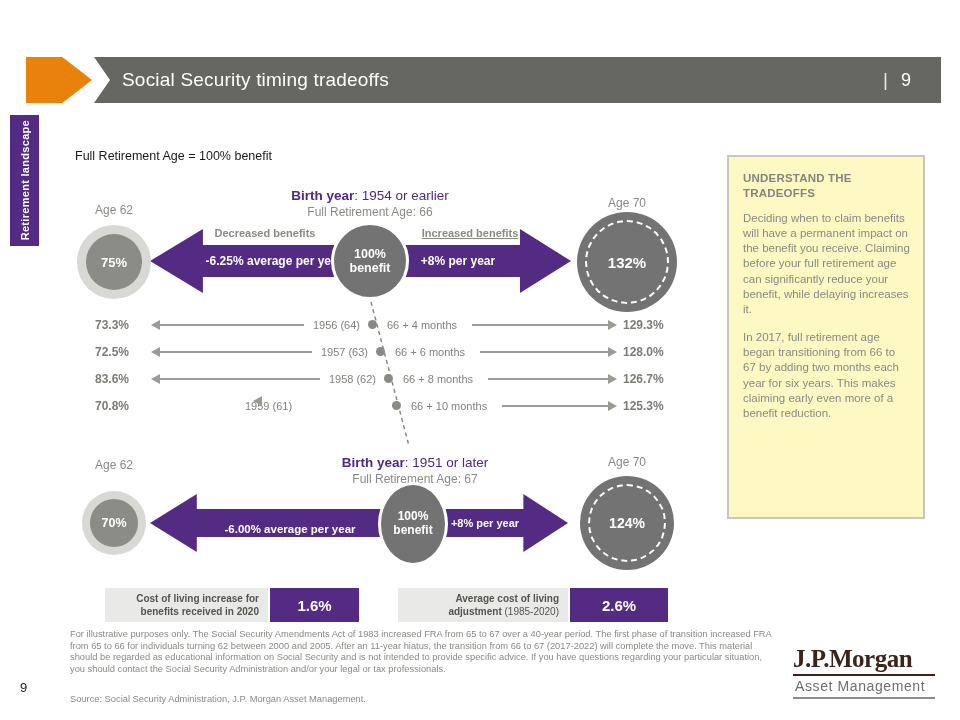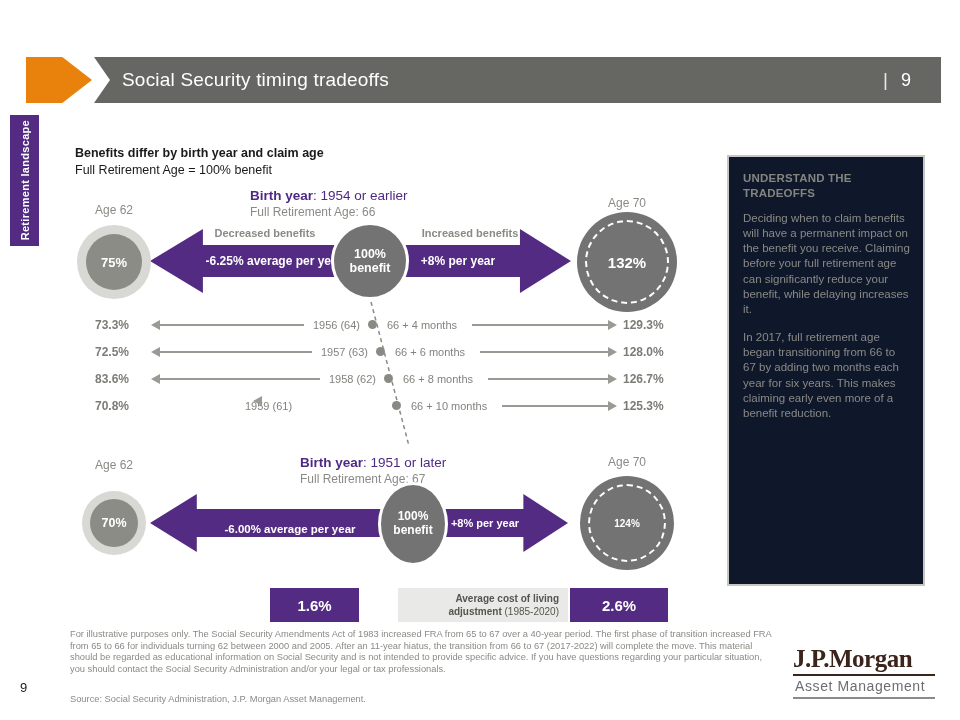--- a/index.html
+++ b/index.html
@@ -29,21 +29,21 @@
   }
   .side-tab span {
     writing-mode:vertical-rl; transform:rotate(180deg);
     color:#fff; font-size:11px; font-weight:bold; letter-spacing:.3px; white-space:nowrap;
   }
   
   .intro { position:absolute; left:75px; top:146px; }
   .intro .t { font-size:12.5px; font-weight:bold; color:#1a1a1a; }
   .intro .s { font-size:12.5px; color:#1a1a1a; margin-top:3px; }
   
-  .dg-title { position:absolute; font-size:13.5px; color:#4E2A84; }
+  .dg-title { position:absolute; text-align:center; font-size:13.5px; color:#4E2A84; }
   .dg-title .b { font-weight:bold; }
   .dg-title .fra { font-size:12px; color:#8A8A85; margin-top:2px; font-weight:normal; }
   .age-lbl { position:absolute; text-align:center; font-size:12px; color:#8A8A85; }
   .circ { position:absolute; border-radius:50%; background:#737373; display:flex; align-items:center; justify-content:center; color:#fff; font-weight:bold; z-index:3; }
   .circ.ring-out { background:#D8D8D4; }
   .circ .inner { border-radius:50%; background:#8C8C86; display:flex; align-items:center; justify-content:center; width:100%; height:100%; }
   .circ .dash-ring { position:absolute; inset:8px; border:2px dashed #fff; border-radius:50%; }
   .circ .two { text-align:center; line-height:1.15; }
   .p-arrow { position:absolute; background:#542B82; z-index:2; display:flex; align-items:center; color:#fff; font-weight:bold; }
   .p-arrow .txt { width:100%; text-align:center; }
@@ -82,22 +82,22 @@
     border-left:9px solid #9a9a95; border-top:5px solid transparent; border-bottom:5px solid transparent; }
   .rz .lbl { margin-left:2px; margin-right:6px; }
   .diag-dash { position:absolute; left:355px; top:296px; width:70px; height:156px; z-index:1; }
   
   .stat-lbl { position:absolute; height:34px; background:#E9E9E7; display:flex; flex-direction:column;
     justify-content:center; align-items:flex-end; padding-right:9px; font-size:10px; color:#55554F; line-height:1.3; text-align:right; }
   .stat-lbl .b { font-weight:bold; }
   .stat-val { position:absolute; height:34px; background:#542B82; color:#fff; font-size:15px; font-weight:bold;
     display:flex; align-items:center; justify-content:center; }
   
-  .panel { position:absolute; left:727px; top:155px; width:198px; height:431px;
-    border:2px solid #C6C6C2; padding:14px 12px 12px 14px; background:#0f172a; }
+  .panel { position:absolute; left:727px; top:155px; width:198px; height:364px;
+    border:2px solid #C6C6C2; padding:14px 12px 12px 14px; background:#fef9c3; }
   .panel h3 { font-size:11.5px; font-weight:bold; color:#85857F; letter-spacing:.2px; margin-bottom:10px; line-height:1.3; }
   .panel p { font-size:11.5px; color:#8A8A85; line-height:1.32; margin-bottom:13px; }
   
   .disclaimer { position:absolute; left:70px; top:629px; width:706px; font-size:9.3px; color:#8A8A85; line-height:1.24; }
   .source { position:absolute; left:70px; top:694px; font-size:9.3px; color:#8A8A85; }
   .pageno { position:absolute; left:20px; top:680px; font-size:13px; color:#222; }
   .logo { position:absolute; left:793px; top:645px; width:142px; }
   .logo .brand { font-family:"Liberation Serif", serif; font-weight:bold; font-size:25px; color:#3A241C;
     letter-spacing:-.5px; border-bottom:2px solid #3A241C; padding-bottom:1px; line-height:1.1; }
   .logo .sub { font-size:14px; color:#6E6E71; letter-spacing:.6px; padding:2px 0 3px 2px; border-bottom:2px solid #8a8a8d; }
@@ -114,21 +114,20 @@
       <span class="bar">|</span>
       <span>9</span>
     </span>
   </div>
 
   <div class="side-tab">
     <span>Retirement landscape</span>
   </div>
 
   <div class="intro">
-    <div class="t">Benefits differ by birth year and claim age</div>
     <div class="s">Full Retirement Age = 100% benefit</div>
   </div>
 
   <div class="dg-title" style="left:250px; top:188px; width:240px;">
     <div><span class="b">Birth year</span><span>: 1954 or earlier</span></div>
     <div class="fra">Full Retirement Age: 66</div>
   </div>
 
   <div class="age-lbl" style="left:77px; top:203px; width:74px;">Age 62</div>
   <div class="age-lbl" style="left:577px; top:196px; width:100px;">Age 70</div>
@@ -139,21 +138,21 @@
 
   <div class="arrow-cap" style="left:180px; top:227px; width:170px;">Decreased benefits</div>
   <div class="p-arrow a1-left" style="left:150px; top:229px; width:196px; height:64px;">
     <div class="txt">-6.25% average per year</div>
   </div>
 
   <div class="circ" style="left:331px; top:222px; width:78px; height:78px; border:3px solid #fff; font-size:12.5px;">
     <div class="two"><span>100%</span><br><span>benefit</span></div>
   </div>
 
-  <div class="arrow-cap" style="left:395px; top:227px; width:150px;">Increased benefits</div>
+  <div class="arrow-cap" style="left:395px; top:227px; width:150px;text-decoration:underline;">Increased benefits</div>
   <div class="p-arrow a1-right" style="left:395px; top:229px; width:176px; height:64px;">
     <div class="txt">+8% per year</div>
   </div>
 
   <div class="circ" style="left:577px; top:212px; width:100px; height:100px; font-size:15px;">
     <div class="dash-ring"></div>
     <span>132%</span>
   </div>
 
   <svg class="diag-dash" viewBox="0 0 70 156">
@@ -232,25 +231,29 @@
   </div>
 
   <div class="circ" style="left:378px; top:482px; width:70px; height:84px; border:3px solid #fff; font-size:12px;">
     <div class="two"><span>100%</span><br><span>benefit</span></div>
   </div>
 
   <div class="p-arrow a2-right" style="left:444px; top:494px; width:124px; height:58px;">
     <div class="txt">+8% per year</div>
   </div>
 
-  <div class="circ" style="left:580px; top:476px; width:94px; height:94px; font-size:10px;">
+  <div class="circ" style="left:580px; top:476px; width:94px; height:94px; font-size:14px;">
     <div class="dash-ring"></div>
     <span>124%</span>
   </div>
 
+  <div class="stat-lbl" style="left:105px; top:588px; width:163px;">
+    <span class="b">Cost of living increase for</span>
+    <span><span class="b">benefits received in 2020</span><span></span></span>
+  </div>
   <div class="stat-val" style="left:270px; top:588px; width:89px;">1.6%</div>
 
   <div class="stat-lbl" style="left:398px; top:588px; width:170px;">
     <span class="b">Average cost of living</span>
     <span><span class="b">adjustment</span><span> (1985-2020)</span></span>
   </div>
   <div class="stat-val" style="left:570px; top:588px; width:98px;">2.6%</div>
 
   <div class="panel">
     <h3>UNDERSTAND THE TRADEOFFS</h3>

